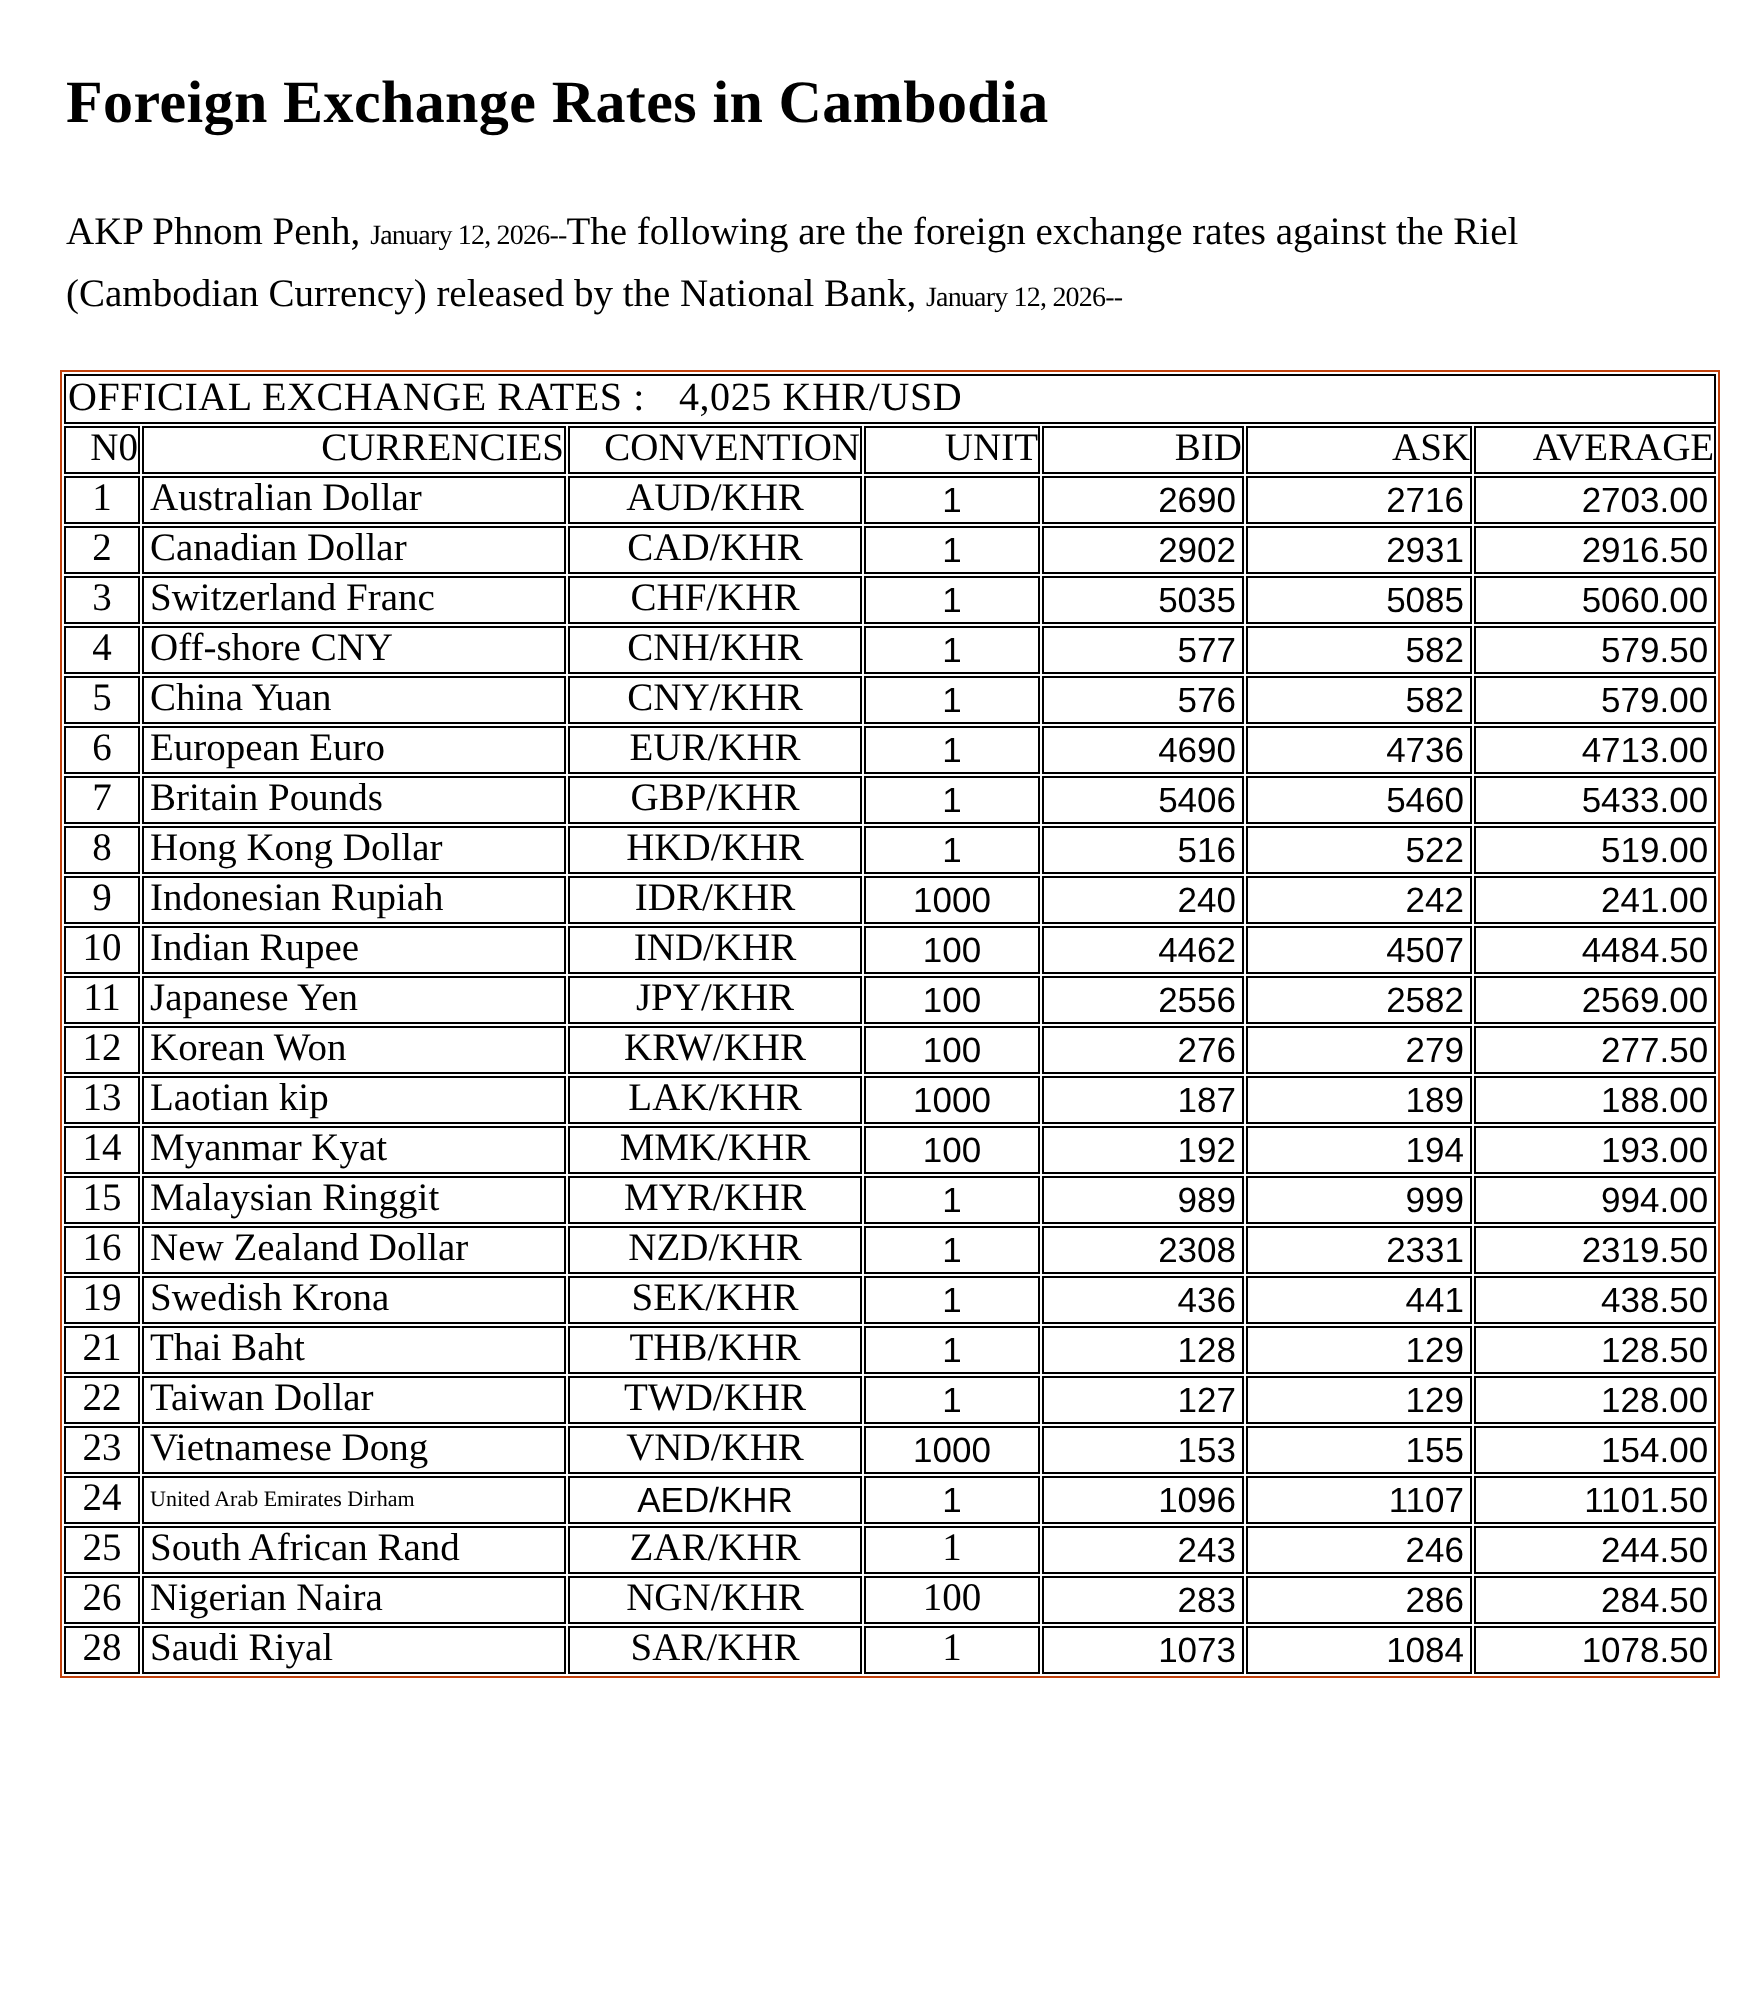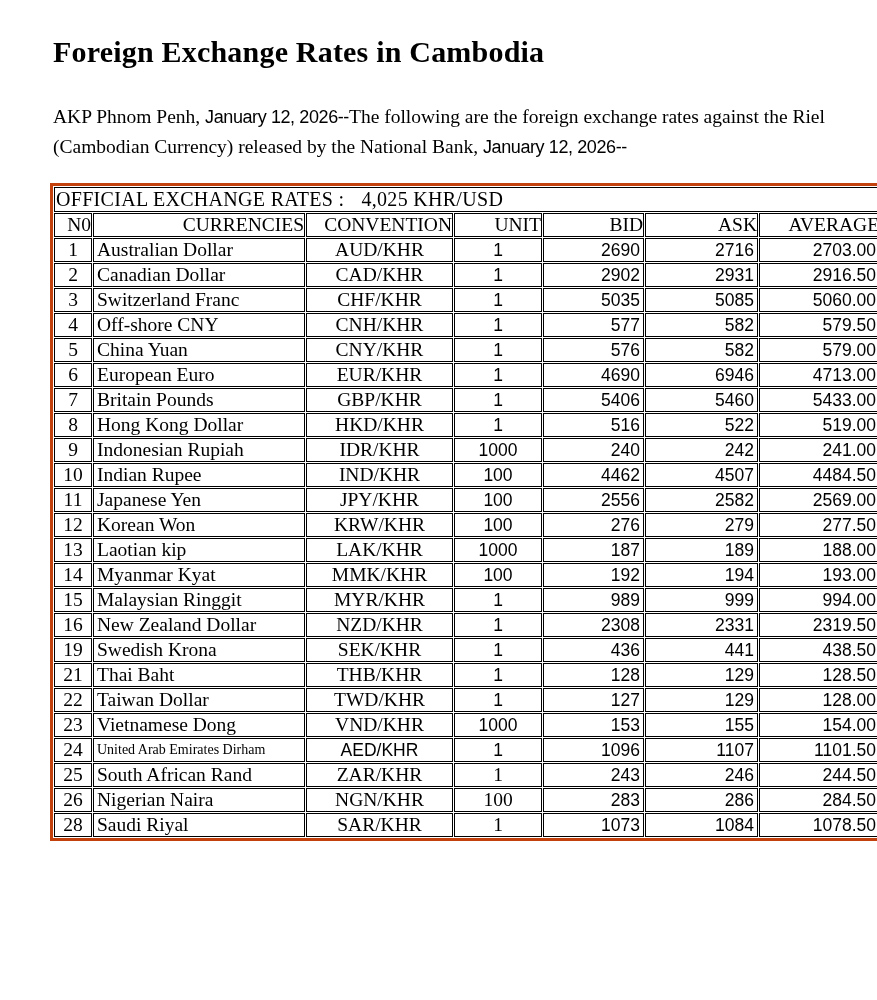--- a/index.html
+++ b/index.html
@@ -2,48 +2,48 @@
 <html><head>
 <meta charset="utf-8">
 <style>
   * { margin:0; padding:0; box-sizing:border-box; }
   html, body { background:#ffffff; }
   body {
     width:877px; height:1000px; overflow:hidden;
     color:#000;
     font-family:"Liberation Serif", serif;
   }
-  .page { padding:34px 14px 0 30px;margin-left:20px; }
+  .page { padding:34px 14px 0 30px; }
   .title {
     font-family:"Liberation Serif", serif;
     font-weight:bold;
     font-size:30px;
     line-height:36px;
     margin-left:3px;
     letter-spacing:0.2px;
   }
   .intro {
     font-family:"Liberation Serif", serif;
     font-size:19.5px;
     line-height:29px;
     width:818px;
     margin:32px 0 0 3px;
   }
   .sans-date {
-    font-family:Liberation Sans, sans-serif;
-    font-size:18px;
+    font-family:Liberation Serif, serif;
+    font-size:14px;
     letter-spacing:-0.4px;
   }
   table.fx-table {
     margin-top:21px;
     width:828px;
     table-layout:fixed;
     border-collapse:separate;
     border-spacing:1px;
-    border:3px solid #c2410c;
+    border:1px solid #c2410c;
     background:#fff;
   }
   .fx-table th, .fx-table td {
     border:1px solid #000;
     height:23px;
     overflow:hidden;
     white-space:nowrap;
     vertical-align:middle;
   }
   .fx-table th {
@@ -59,21 +59,21 @@
     letter-spacing:0.3px;
   }
   .official-value { margin-left:17px; letter-spacing:0.3px; }
   .serif { font-family:"Liberation Serif", serif; font-size:19.5px; }
   .sans  { font-family:"Liberation Sans", sans-serif; font-size:17.5px; }
   .td-no   { text-align:center; }
   .td-cur  { text-align:left; padding-left:3px; }
   .td-conv { text-align:center; }
   .td-unit { text-align:center; }
   .td-num  { text-align:right; padding-right:3px; }
-  .small-name { font-size:14px; }
+  .small-name { font-size:11px; }
 </style>
 </head>
 <body>
 
 <div class="page">
 
   <h1 class="title">Foreign Exchange Rates in Cambodia</h1>
 
   <p class="intro"><span>AKP Phnom Penh, </span><span class="sans-date">January 12, 2026--</span><span>The following are the foreign exchange rates against the Riel (Cambodian Currency) released by the National Bank, </span><span class="sans-date">January 12, 2026--</span></p>
 
@@ -146,21 +146,21 @@
           <td class="td-num sans">576</td>
           <td class="td-num sans">582</td>
           <td class="td-num sans">579.00</td>
         </tr>
         <tr>
           <td class="td-no serif">6</td>
           <td class="td-cur serif">European Euro</td>
           <td class="td-conv serif">EUR/KHR</td>
           <td class="td-unit sans">1</td>
           <td class="td-num sans">4690</td>
-          <td class="td-num sans">6946</td>
+          <td class="td-num sans">4736</td>
           <td class="td-num sans">4713.00</td>
         </tr>
         <tr>
           <td class="td-no serif">7</td>
           <td class="td-cur serif">Britain Pounds</td>
           <td class="td-conv serif">GBP/KHR</td>
           <td class="td-unit sans">1</td>
           <td class="td-num sans">5406</td>
           <td class="td-num sans">5460</td>
           <td class="td-num sans">5433.00</td>

